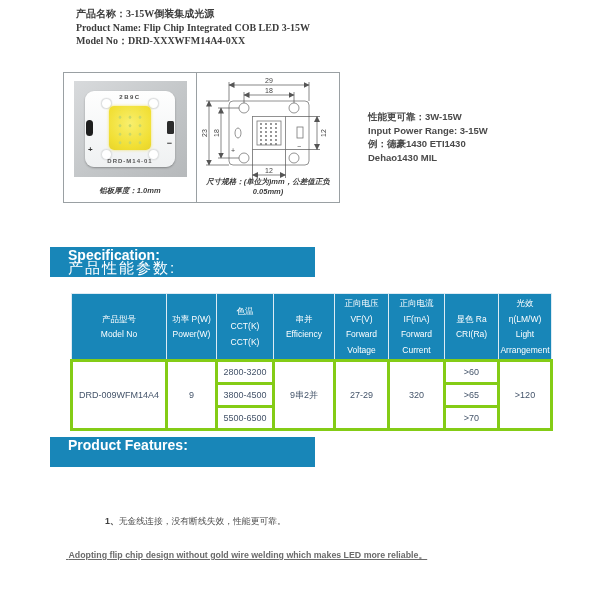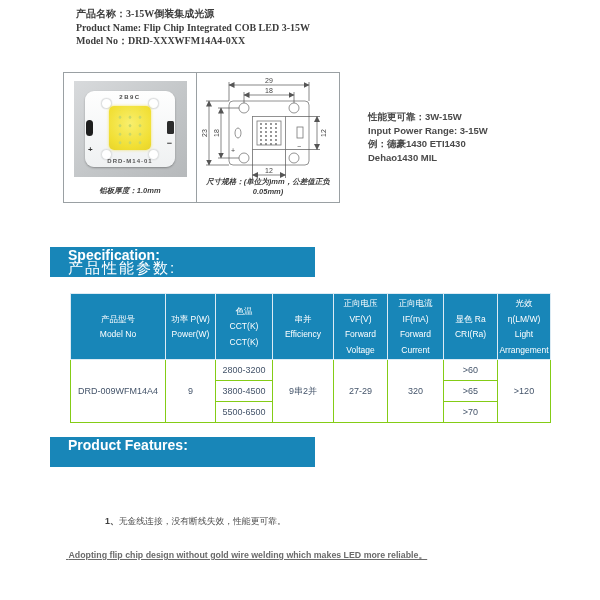--- a/index.html
+++ b/index.html
@@ -55,21 +55,21 @@
   .banner.spec{top:247px;} .banner.feat{top:437px;}
   .banner .en{font-size:14px;font-weight:bold;line-height:13px;}
   .banner .cn{font-size:15px;letter-spacing:2px;line-height:12px;}
 
   
   .spec-table{position:absolute;left:70px;top:293px;}
   table{width:480px;border-collapse:collapse;table-layout:fixed;border:1px solid #a9bfd0;}
   th{background:#1886b8;color:#fff;font-weight:normal;font-size:8.5px;
      border:1px solid #dcebf4;padding:0;vertical-align:middle;}
   .hstack{display:flex;flex-direction:column;justify-content:center;gap:5px;height:65px;line-height:10.5px;}
-  td{border:1px solid #84cc16;font-size:9px;color:#44546a;text-align:center;
+  td{border:3px solid #84cc16;font-size:9px;color:#44546a;text-align:center;
      vertical-align:middle;height:20px;background:#fff;padding:0;}
 
   
   .features{position:absolute;left:66px;top:470px;width:512px;font-size:8.8px;
             line-height:11.4px;white-space:pre-wrap;}
   .feat-cn{color:#4f4f4f;margin-left:39px;}
   .feat-num{font-weight:bold;color:#3f3f3f;}
   .feat-en{color:#6b6b6b;font-weight:bold;text-decoration:underline;}
 </style>
 </head>

